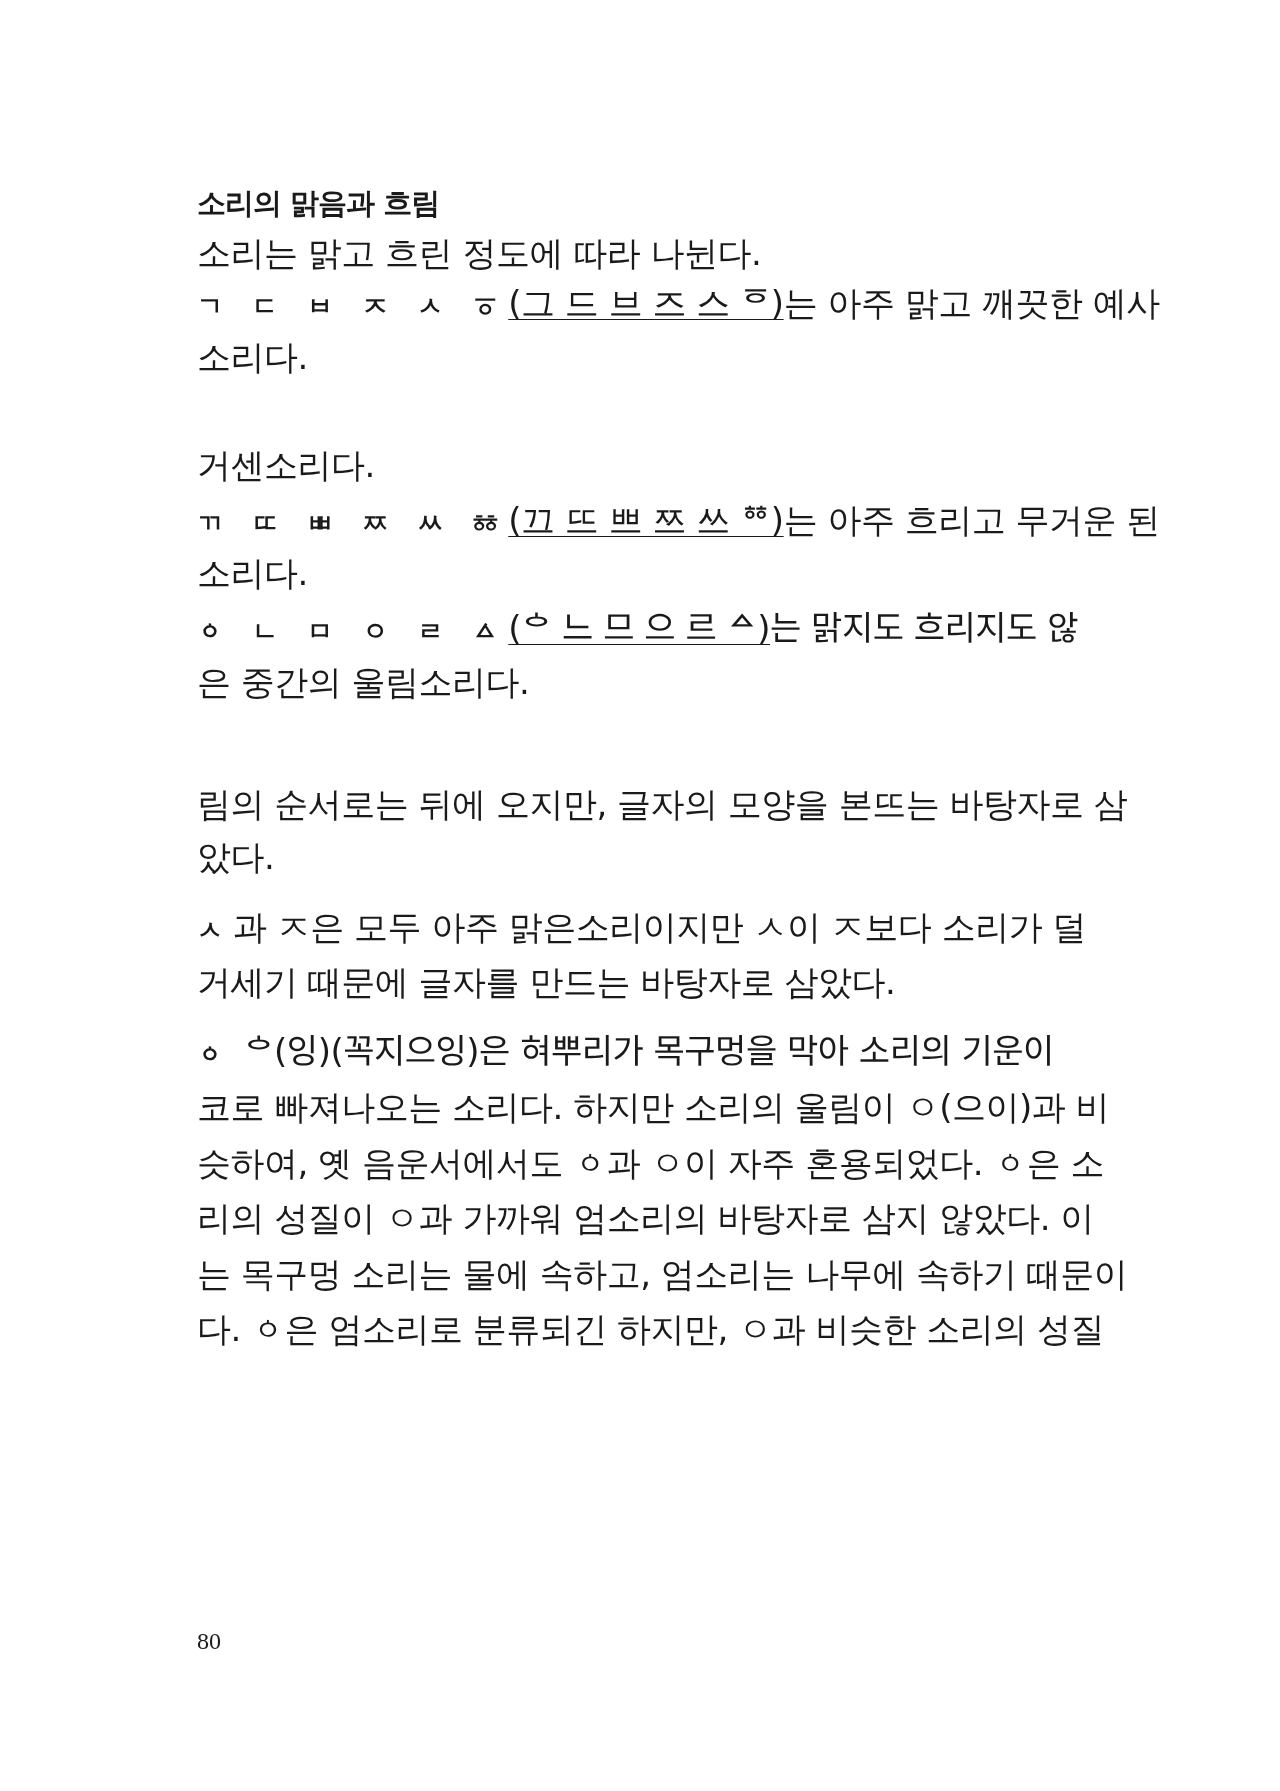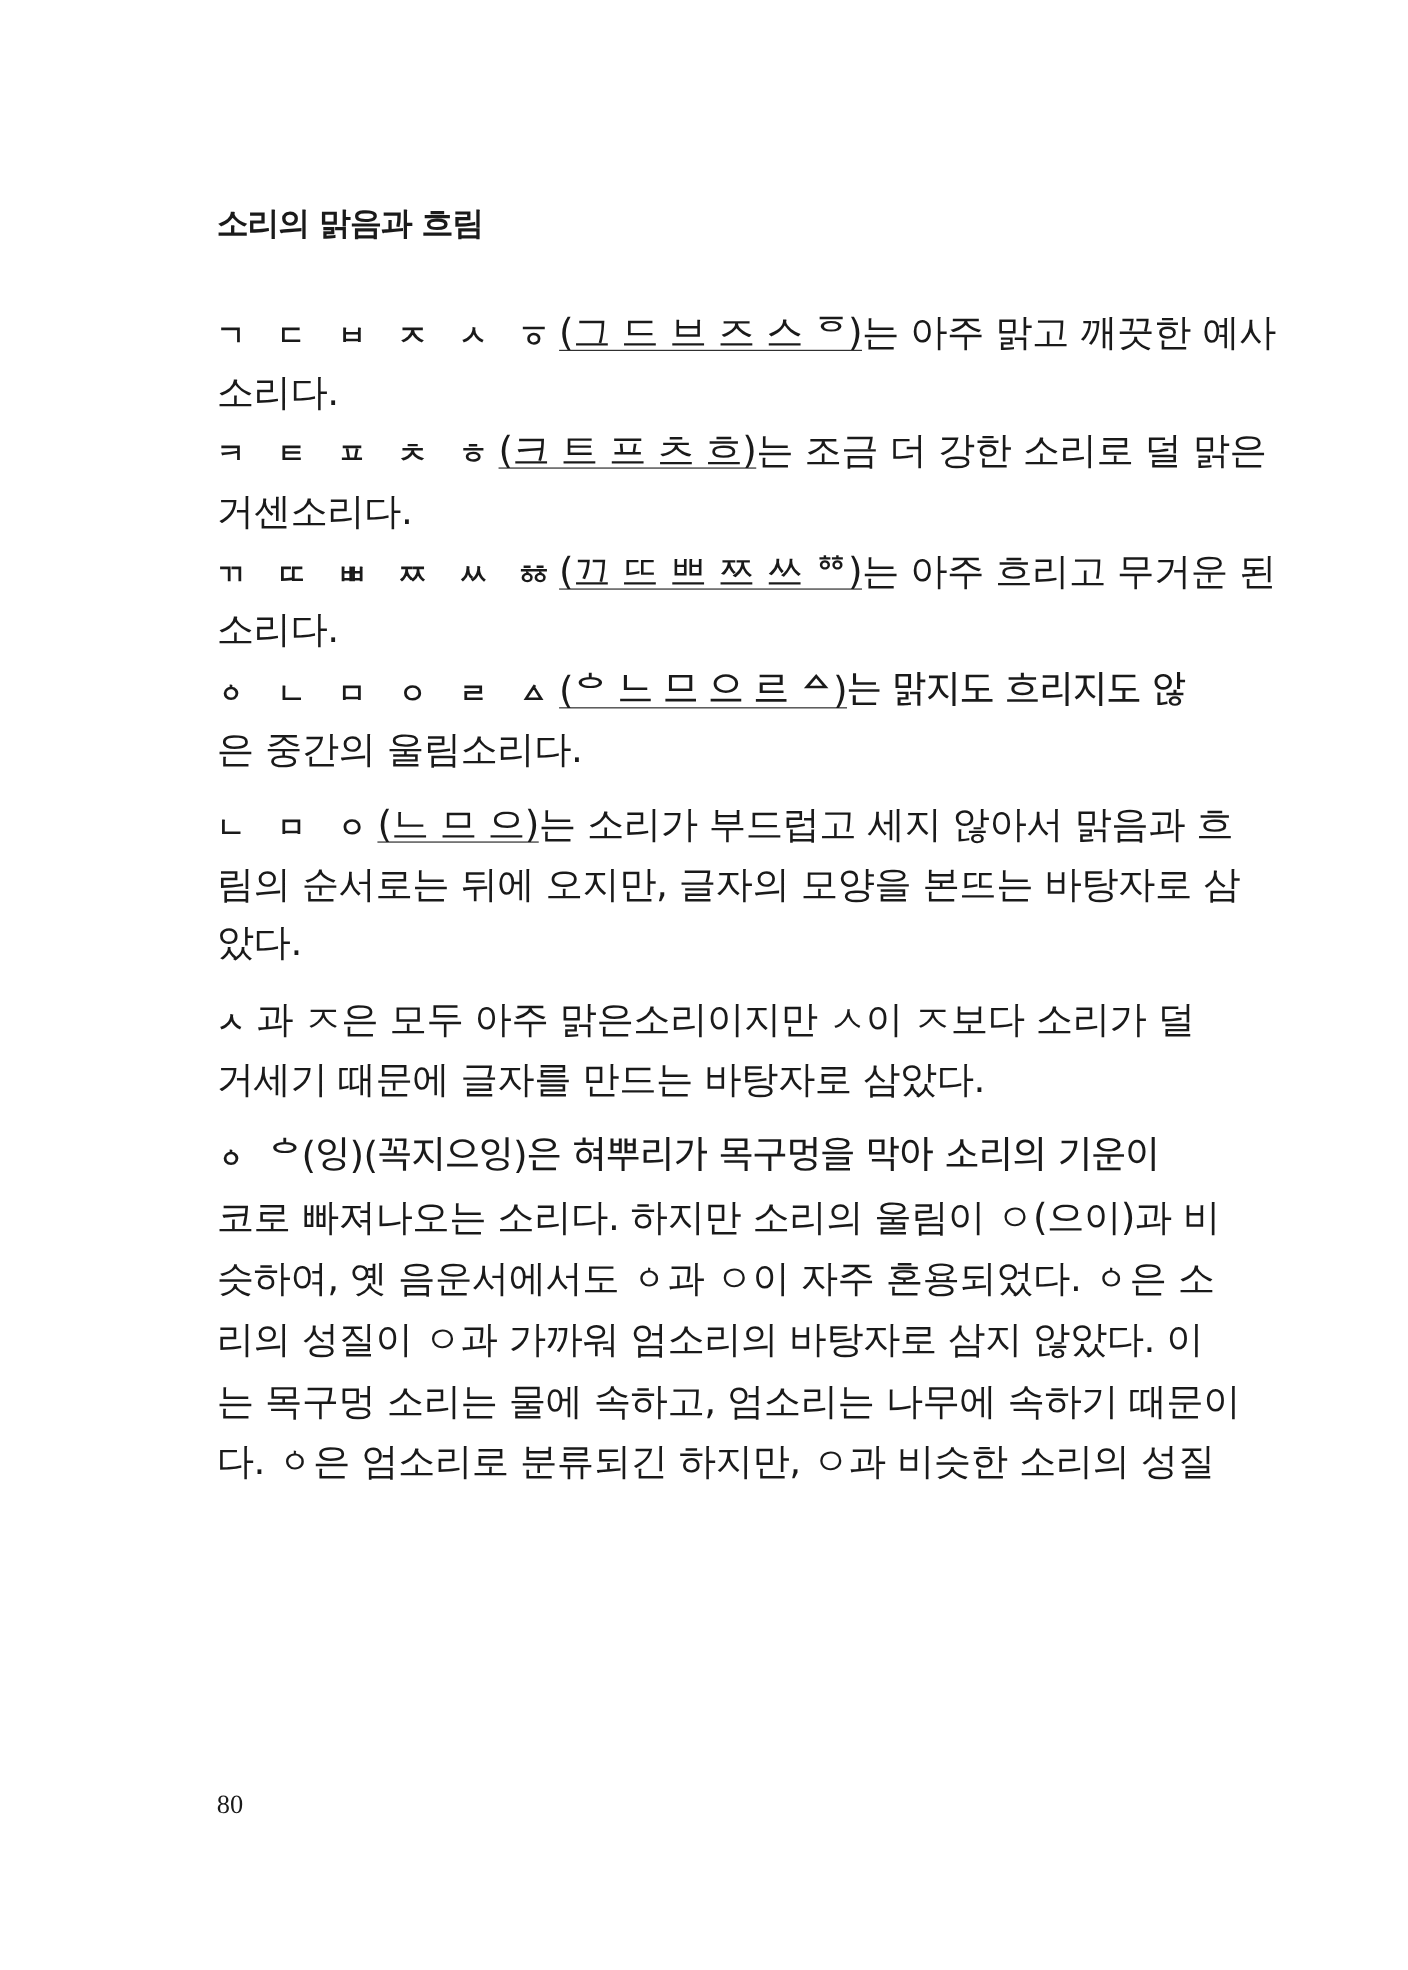--- a/index.html
+++ b/index.html
@@ -14,38 +14,37 @@
   .u { text-decoration: underline; text-underline-offset: 4px; text-decoration-thickness: 1px; text-align: center; }
   .pagenum { position: absolute; left: 197px; top: 1628px; font-size: 24px;
              font-family: "Liberation Serif", "DejaVu Serif", serif; }
 </style>
 </head>
 <body>
 
 <div class="page">
   <div class="title">소리의 맑음과 흐림</div>
 
+  <div class="line" style="top:233px"><span>소리는 맑고 흐린 정도에 따라 나뉜다.</span></div>
 
   <div class="line" style="top:283px"><span class="jamo">ㄱ ㄷ ㅂ ㅈ ㅅ ㆆ</span><span class="u">(그 드 브 즈 스 ᅙ)</span><span>는 아주 맑고 깨끗한 예사</span></div>
 
   <div class="line" style="top:337px"><span>소리다.</span></div>
 
-  <div class="line" style="top:390px"><span class="jamo">ㅋ ㅌ ㅍ ㅊ ㅎ</span><span class="u">(크 트 프 츠 흐)</span><span>는 조금 더 강한 소리로 덜 맑은</span></div>
 
   <div class="line" style="top:445px"><span>거센소리다.</span></div>
 
   <div class="line" style="top:500px"><span class="jamo">ㄲ ㄸ ㅃ ㅉ ㅆ ㆅ</span><span class="u">(끄 뜨 쁘 쯔 쓰 ᅘ)</span><span>는 아주 흐리고 무거운 된</span></div>
 
   <div class="line" style="top:553px"><span>소리다.</span></div>
 
   <div class="line" style="top:608px"><span class="jamo">ㆁ ㄴ ㅁ ㅇ ㄹ ㅿ</span><span class="u">(ᅌ 느 므 으 르 ᅀ)</span><span>는 맑지도 흐리지도 않</span></div>
 
   <div class="line" style="top:662px"><span>은 중간의 울림소리다.</span></div>
 
-  <div class="line" style="top:730px"><span class="jamo">ㄴ ㅁ ㅇ</span><span class="u">(느 므 으)</span><span>는 소리가 부드럽고 세지 않아서 맑음과 흐</span></div>
 
   <div class="line" style="top:784px"><span>림의 순서로는 뒤에 오지만, 글자의 모양을 본뜨는 바탕자로 삼</span></div>
 
   <div class="line" style="top:837px"><span>았다.</span></div>
 
   <div class="line" style="top:907px"><span class="jamo">ㅅ</span><span>과 ㅈ은 모두 아주 맑은소리이지만 ㅅ이 ㅈ보다 소리가 덜</span></div>
 
   <div class="line" style="top:962px"><span>거세기 때문에 글자를 만드는 바탕자로 삼았다.</span></div>
 
   <div class="line" style="top:1031px"><span class="jamo">ㆁ</span><span> ᅌ(잉)(꼭지으잉)은 혀뿌리가 목구멍을 막아 소리의 기운이</span></div>

